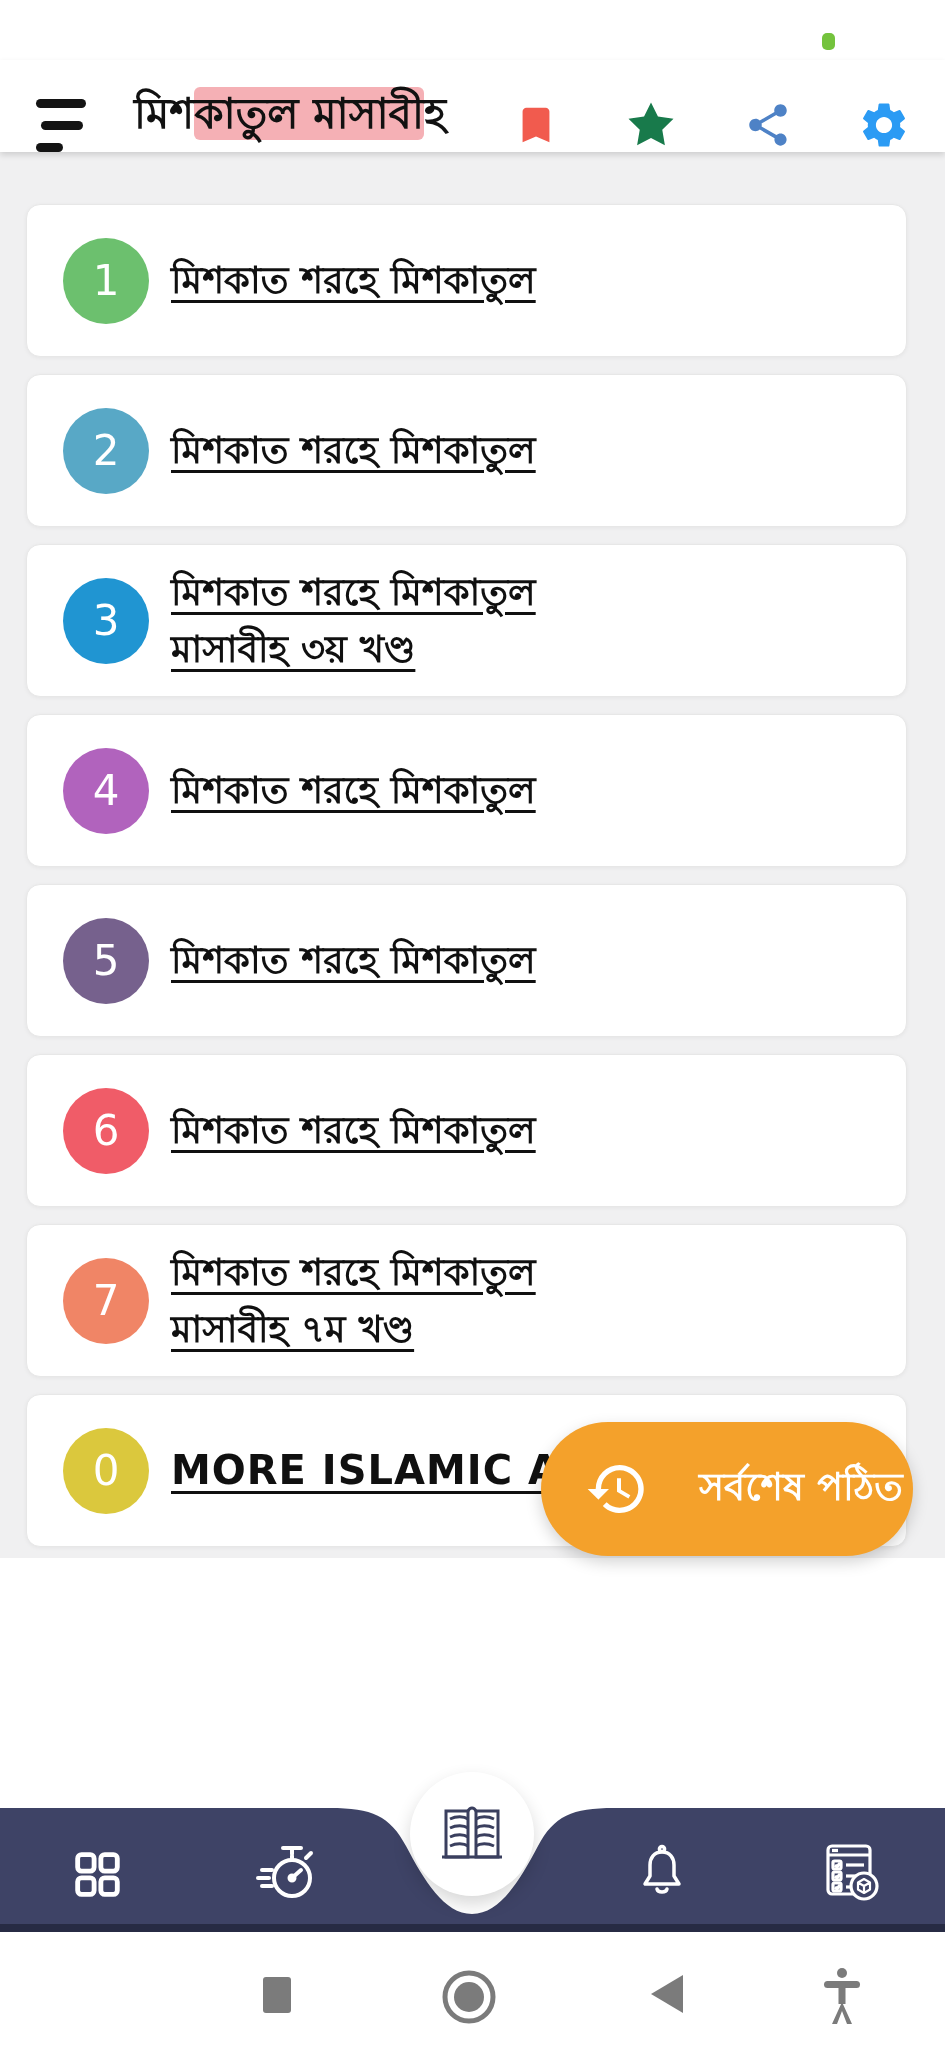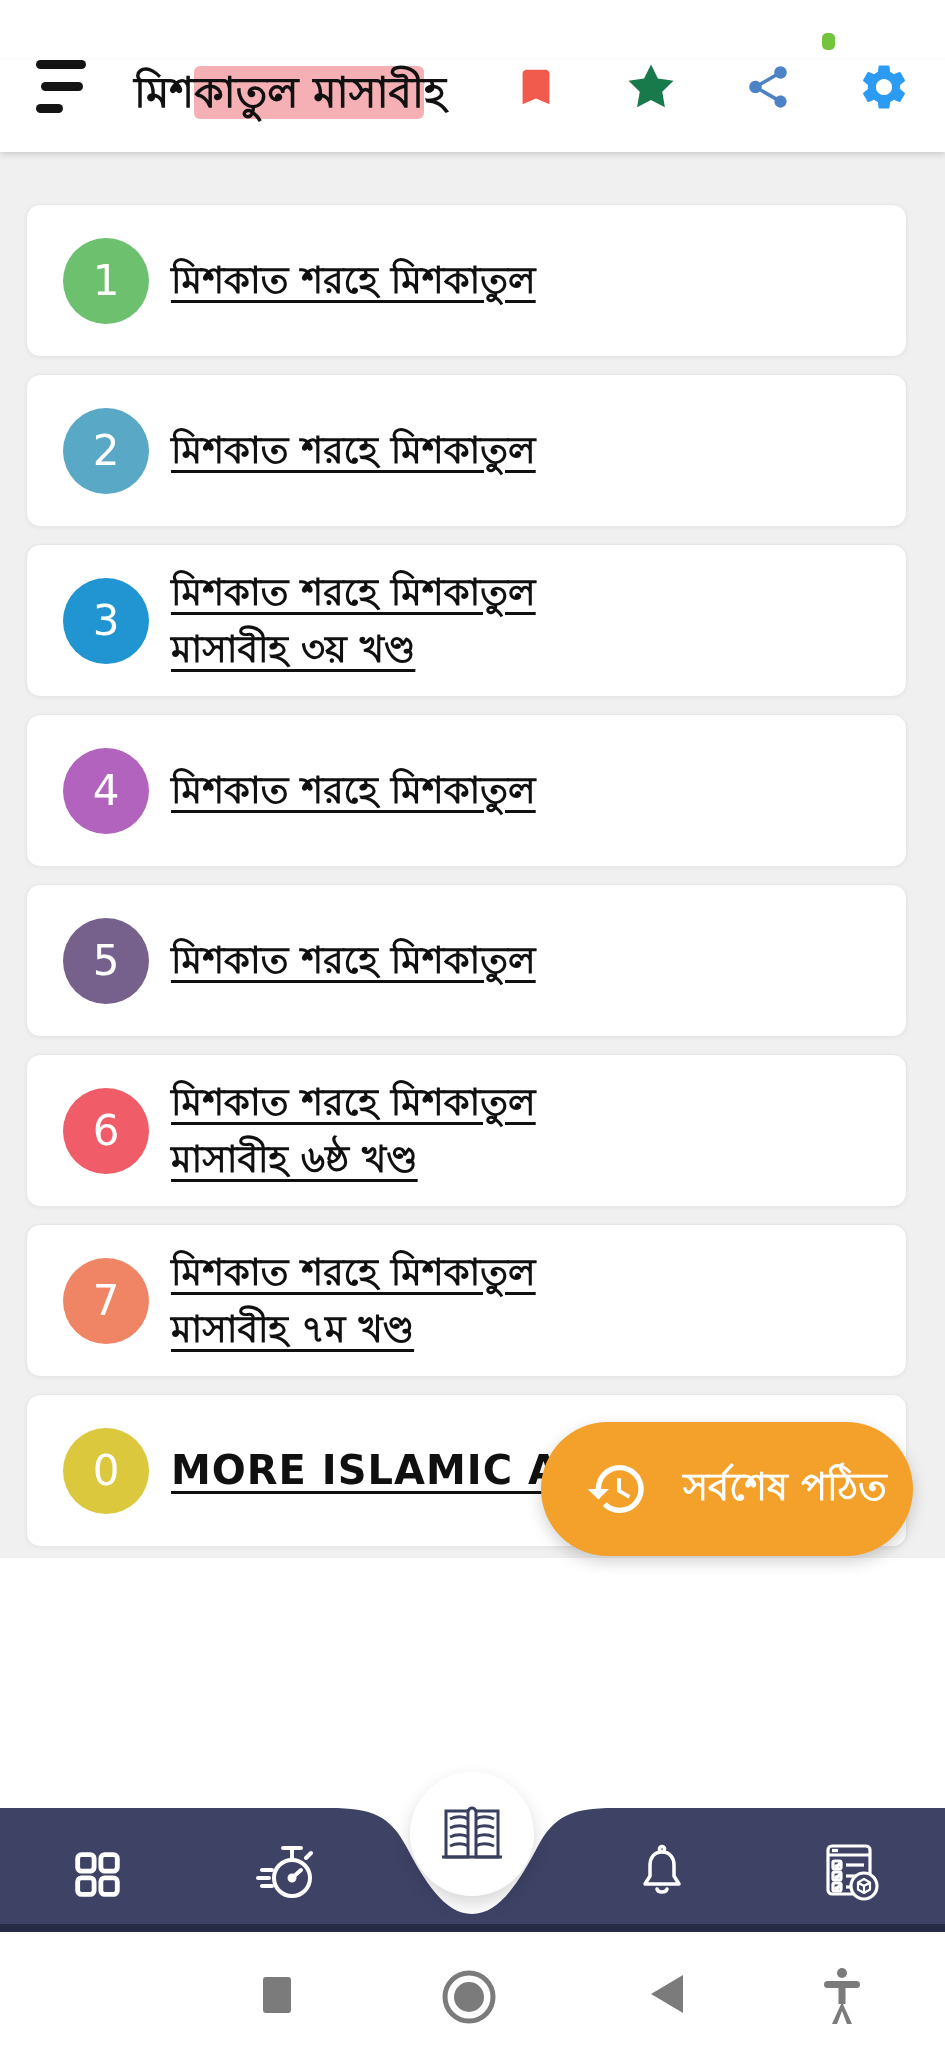--- a/index.html
+++ b/index.html
@@ -5,21 +5,21 @@
   html,body{margin:0;padding:0;background:#fff;}
   .screen{position:relative;width:945px;height:2048px;background:#ffffff;overflow:hidden;
           font-family:"DejaVu Sans","Liberation Sans",sans-serif;}
 
   
   .statusbar{position:absolute;top:0;left:0;width:945px;height:60px;background:#fff;}
   .notif-dot{position:absolute;top:33px;left:822px;width:13px;height:17px;border-radius:5px;}
 
   
   .header{position:absolute;top:60px;left:0;width:945px;height:92px;background:#fff;
-          display:flex;align-items:flex-start;box-shadow:0 3px 6px rgba(0,0,0,.14);z-index:30;}
+          display:flex;align-items:flex-end;box-shadow:0 3px 6px rgba(0,0,0,.14);z-index:30;}
   .menu-btn{width:60px;margin-left:36px;display:flex;flex-direction:column;gap:13px;cursor:pointer;}
   .menu-btn i{display:block;height:9px;border-radius:5px;background:#141414;}
   .menu-btn i:nth-child(1){width:50px;}
   .menu-btn i:nth-child(2){width:42px;margin-left:5px;}
   .menu-btn i:nth-child(3){width:27px;}
   .app-title{margin-left:38px;font-size:42px;font-weight:700;color:#111;white-space:nowrap;}
   .app-title .hl{background:rgba(242,150,156,.75);border-radius:6px;padding:2px 0;}
   .header-actions{display:flex;align-items:center;gap:64px;margin-left:auto;margin-right:34px;}
   .header-actions .icon-btn{display:flex;align-items:center;justify-content:center;cursor:pointer;}
 
@@ -30,21 +30,21 @@
         box-shadow:0 1px 4px rgba(0,0,0,.05);display:flex;align-items:center;box-sizing:border-box;cursor:pointer;}
   .num-circle{flex:0 0 auto;width:86px;height:86px;border-radius:50%;margin-left:36px;
         display:flex;align-items:center;justify-content:center;color:#fff;font-size:42px;font-weight:400;}
   .card-title{margin-left:22px;font-size:37px;font-weight:700;color:#101010;line-height:57px;}
   .card-title span{display:block;text-decoration:underline;text-decoration-thickness:3px;text-underline-offset:7px;}
   .card-title.latin span{font-size:40px;font-weight:800;letter-spacing:1px;}
 
   
   .fab{position:absolute;top:1422px;right:32px;width:372px;height:134px;border-radius:67px;
        background:#f4a12b;display:flex;align-items:center;z-index:40;cursor:pointer;
-       box-shadow:0 6px 16px rgba(0,0,0,.18);}
+       box-shadow:0 6px 16px rgba(0,0,0,.18);gap:16px;}
   .fab svg{margin-left:44px;}
   .fab-label{color:#ffffff;font-size:38px;font-weight:700;margin-left:34px;white-space:nowrap;}
 
   
   .bottom-nav{position:absolute;top:1808px;left:0;width:945px;height:124px;z-index:20;}
   .nav-icon{position:absolute;z-index:25;cursor:pointer;}
   .center-btn{position:absolute;top:1772px;left:410px;width:124px;height:124px;border-radius:50%;
        background:#ffffff;z-index:26;display:flex;align-items:center;justify-content:center;cursor:pointer;
        box-shadow:0 8px 18px rgba(0,0,0,.16);}
 
@@ -128,21 +128,20 @@
         <div class="num-circle" style="background: rgb(118, 97, 141);">5</div>
         <div class="card-title">
             <span>মিশকাত শরহে মিশকাতুল</span>
           </div>
       </div>
 
       <div class="card">
         <div class="num-circle" style="background: rgb(240, 92, 104);">6</div>
         <div class="card-title">
             <span>মিশকাত শরহে মিশকাতুল</span>
-            <span>মাসাবীহ ৬ষ্ঠ খণ্ড</span>
           </div>
       </div>
 
       <div class="card">
         <div class="num-circle" style="background: rgb(240, 133, 102);">7</div>
         <div class="card-title">
             <span>মিশকাত শরহে মিশকাতুল</span>
             <span>মাসাবীহ ৭ম খণ্ড</span>
           </div>
       </div>

